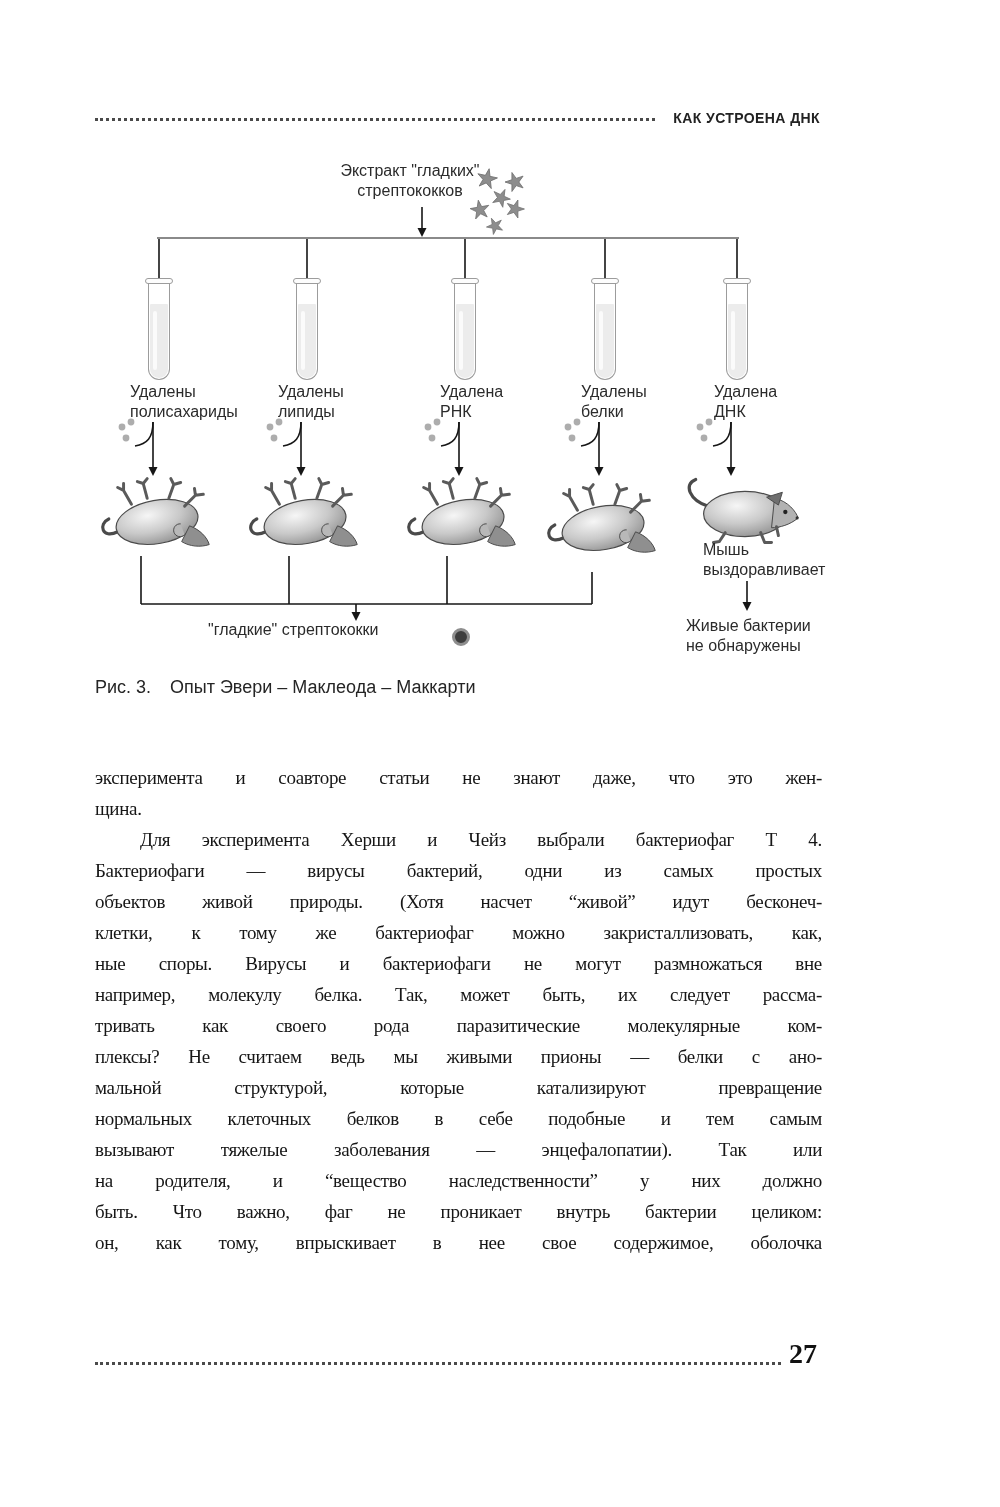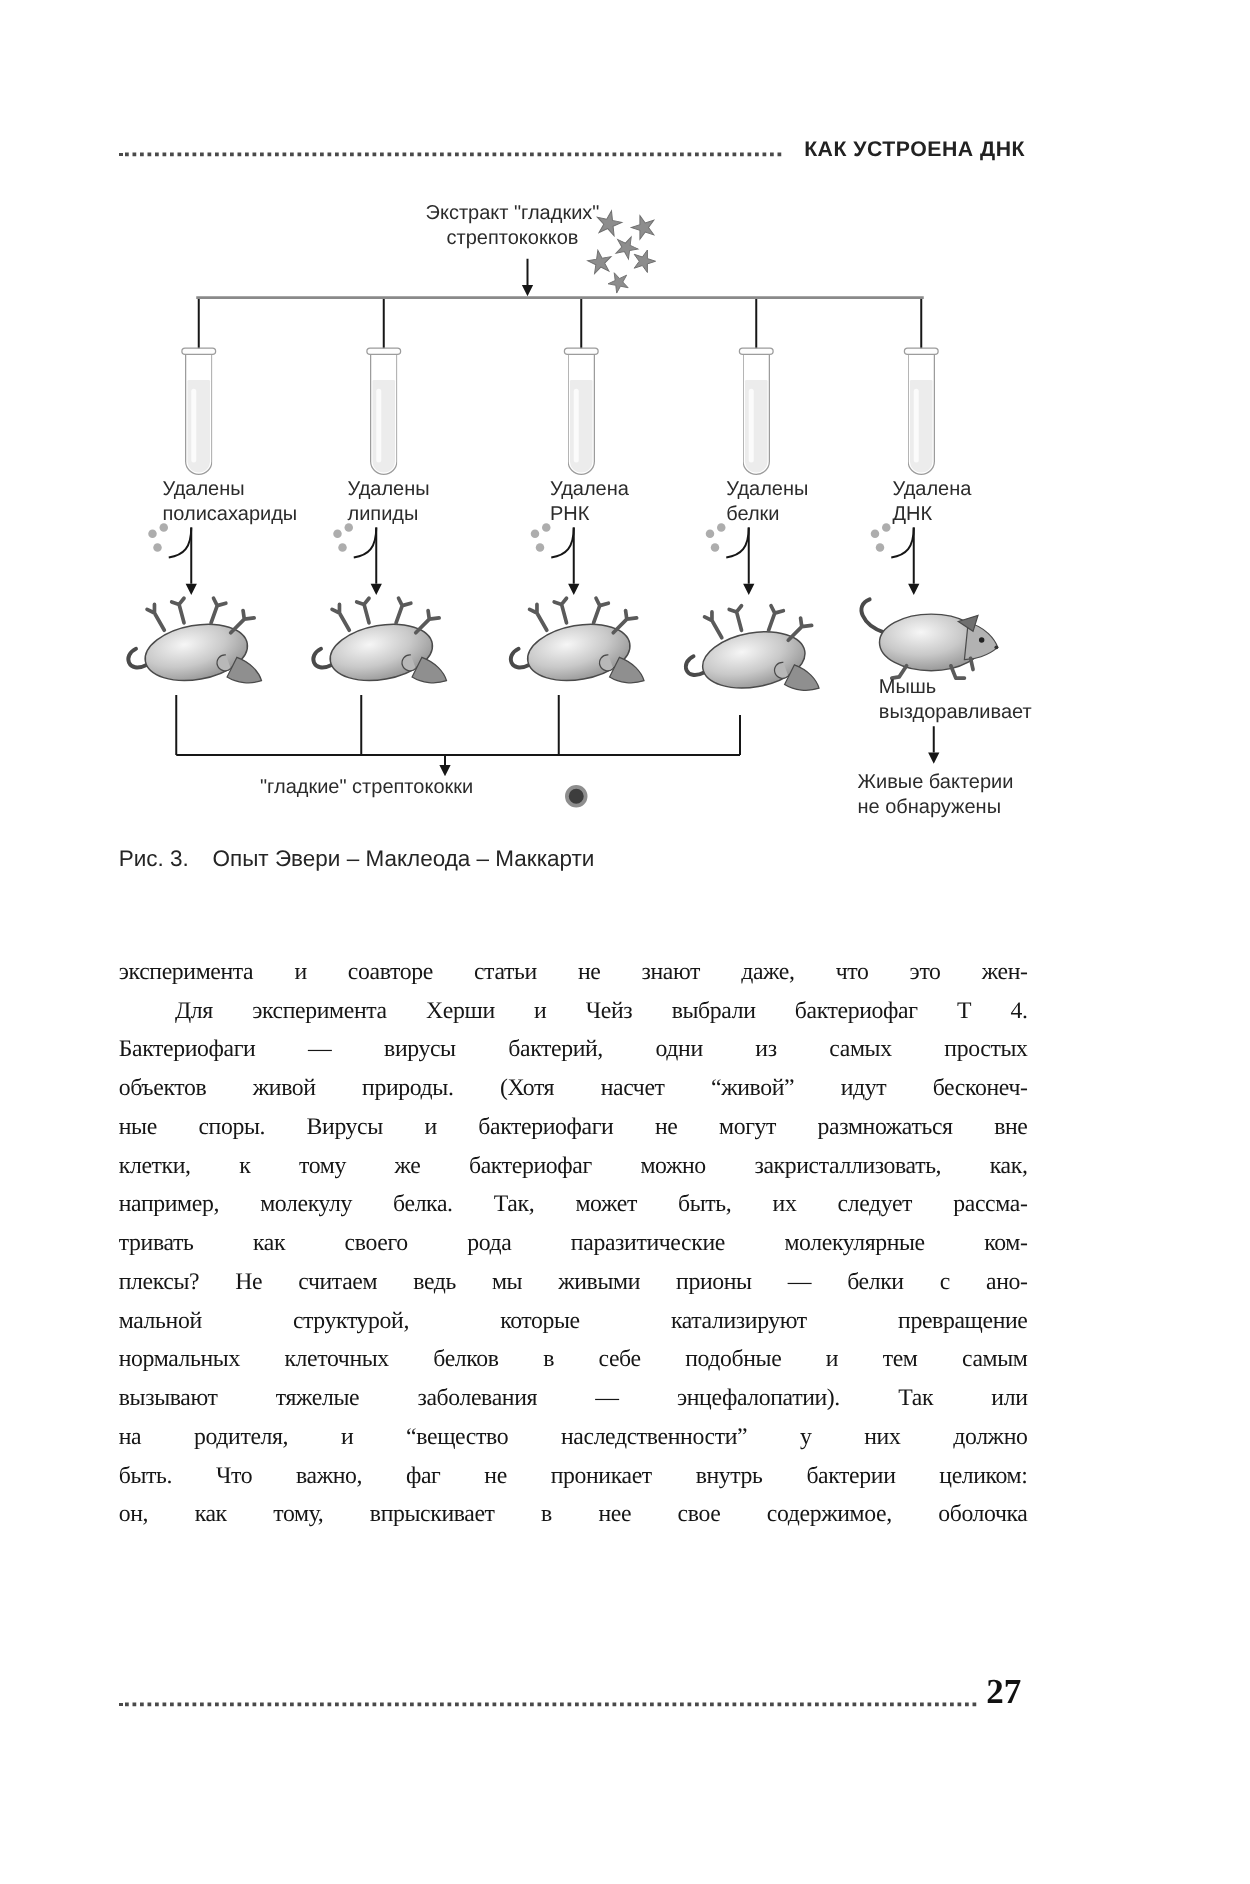--- a/index.html
+++ b/index.html
@@ -6,21 +6,21 @@
   .page{
     position:relative;width:1000px;height:1507px;margin:0 auto;
     background:#ffffff;overflow:hidden;
     font-family:"Liberation Sans",sans-serif;color:#1c1c1c;
   }
   
   .rule-row{position:absolute;display:flex;align-items:flex-end;}
   .dots{flex:1 1 auto;border-bottom:3px dotted #4a4a4a;height:0;margin-bottom:5px;}
   .header-row{left:95px;top:110px;width:725px;}
   .header-title{
-    font-weight:bold;font-size:17px;letter-spacing:0.4px;margin-left:18px;
+    font-weight:bold;font-size:14px;letter-spacing:0.4px;margin-left:18px;
     white-space:nowrap;color:#222;
   }
   .footer-row{left:95px;top:1338px;width:722px;}
   .footer-page{
     font-family:"Liberation Serif",serif;font-weight:bold;font-size:28px;
     margin-left:8px;color:#111;
   }
   
   .fig-label{position:absolute;font-size:16px;line-height:19.5px;color:#2b2b2b;}
   .extract-label{left:315px;top:161px;width:190px;text-align:center;}
@@ -256,25 +256,26 @@
   <div class="fig-label alive-result">
     <div>Живые бактерии</div>
     <div>не обнаружены</div>
   </div>
 
   <div class="caption caption-num">Рис. 3.</div>
   <div class="caption caption-title">Опыт Эвери – Маклеода – Маккарти</div>
 
   <div class="body-block">
     <div class="bl">эксперимента и соавторе статьи не знают даже, что это жен-</div>
+    <div class="bl short">щина.</div>
     <div class="bl indent">Для эксперимента Херши и Чейз выбрали бактериофаг Т 4.</div>
     <div class="bl">Бактериофаги — вирусы бактерий, одни из самых простых</div>
     <div class="bl">объектов живой природы. (Хотя насчет “живой” идут бесконеч-</div>
+    <div class="bl">клетки, к тому же бактериофаг можно закристаллизовать, как,</div>
     <div class="bl">ные споры. Вирусы и бактериофаги не могут размножаться вне</div>
-    <div class="bl">клетки, к тому же бактериофаг можно закристаллизовать, как,</div>
     <div class="bl">например, молекулу белка. Так, может быть, их следует рассма-</div>
     <div class="bl">тривать как своего рода паразитические молекулярные ком-</div>
     <div class="bl">плексы? Не считаем ведь мы живыми прионы — белки с ано-</div>
     <div class="bl">мальной структурой, которые катализируют превращение</div>
     <div class="bl">нормальных клеточных белков в себе подобные и тем самым</div>
     <div class="bl">вызывают тяжелые заболевания — энцефалопатии). Так или</div>
     <div class="bl">на родителя, и “вещество наследственности” у них должно</div>
     <div class="bl">быть. Что важно, фаг не проникает внутрь бактерии целиком:</div>
     <div class="bl">он, как тому, впрыскивает в нее свое содержимое, оболочка</div>
   </div>

